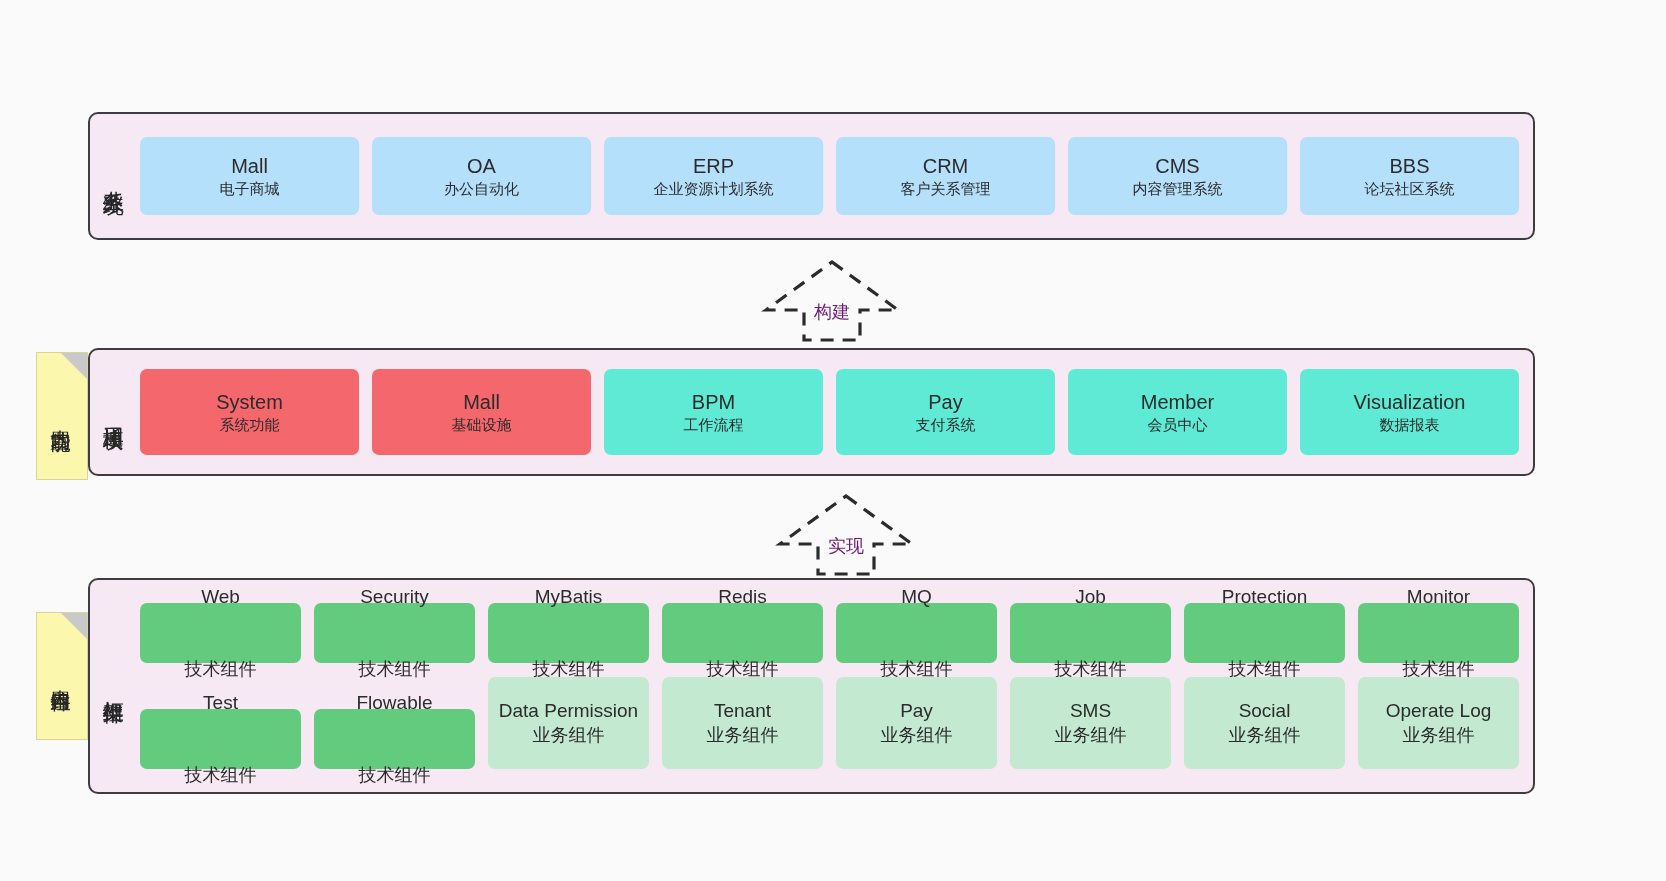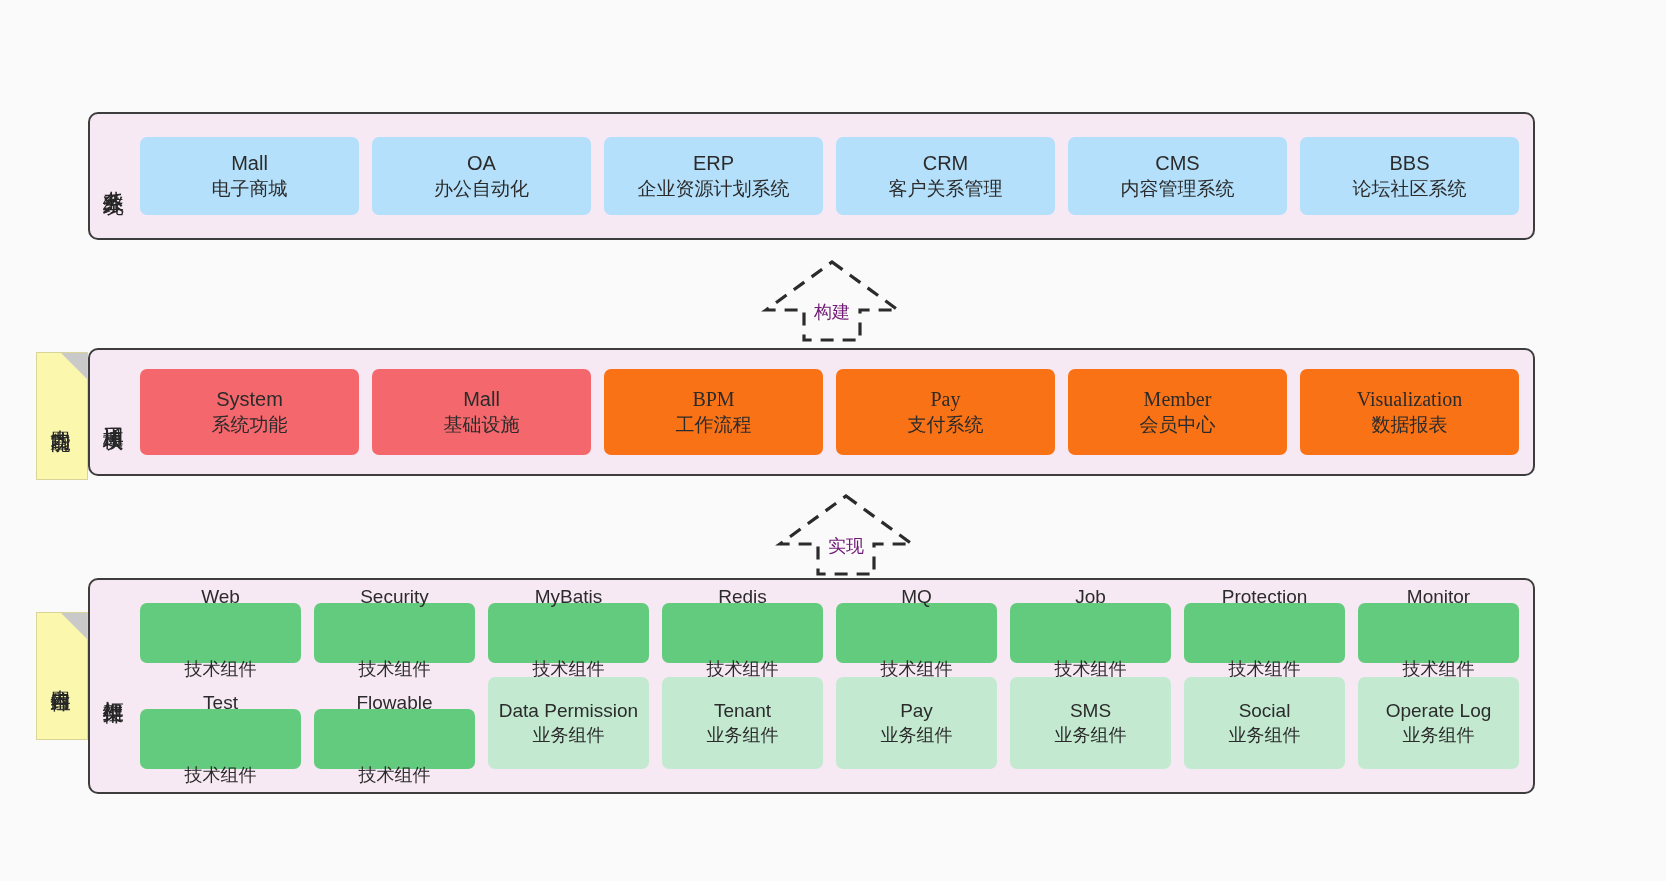--- a/index.html
+++ b/index.html
@@ -70,27 +70,27 @@
     flex-direction: column;
     align-items: center;
     justify-content: center;
     text-align: center;
     color: #2b2b2b;
     padding: 4px 6px;
     line-height: 1.28;
     user-select: none;
   }
   .card .en { font-size: 20px; }
-  .card .cn { font-size: 19px; }
+  .card .cn { font-size: 15px; }
   .card.small .en { font-size: 19px; }
   .card.small .cn { font-size: 18px; }
 
   .card-blue      { background: #b5e0fb; height: 78px; }
   .card-red       { background: #f4676c; height: 86px; }
-  .card-pink      { background: #f97316; height: 86px; font-family: Liberation Serif, serif; }
+  .card-pink      { background: #5eead4; height: 86px; }
   .card-green     { background: #62cb7d; height: 60px; gap: 48px; }
   .card-lightgreen{ background: #c3ead0; height: 92px; }
 
   
   .sticky {
     position: absolute;
     box-sizing: border-box;
     background: #fbf8ae;
     border: 1px solid #d8d49a;
     display: flex;

